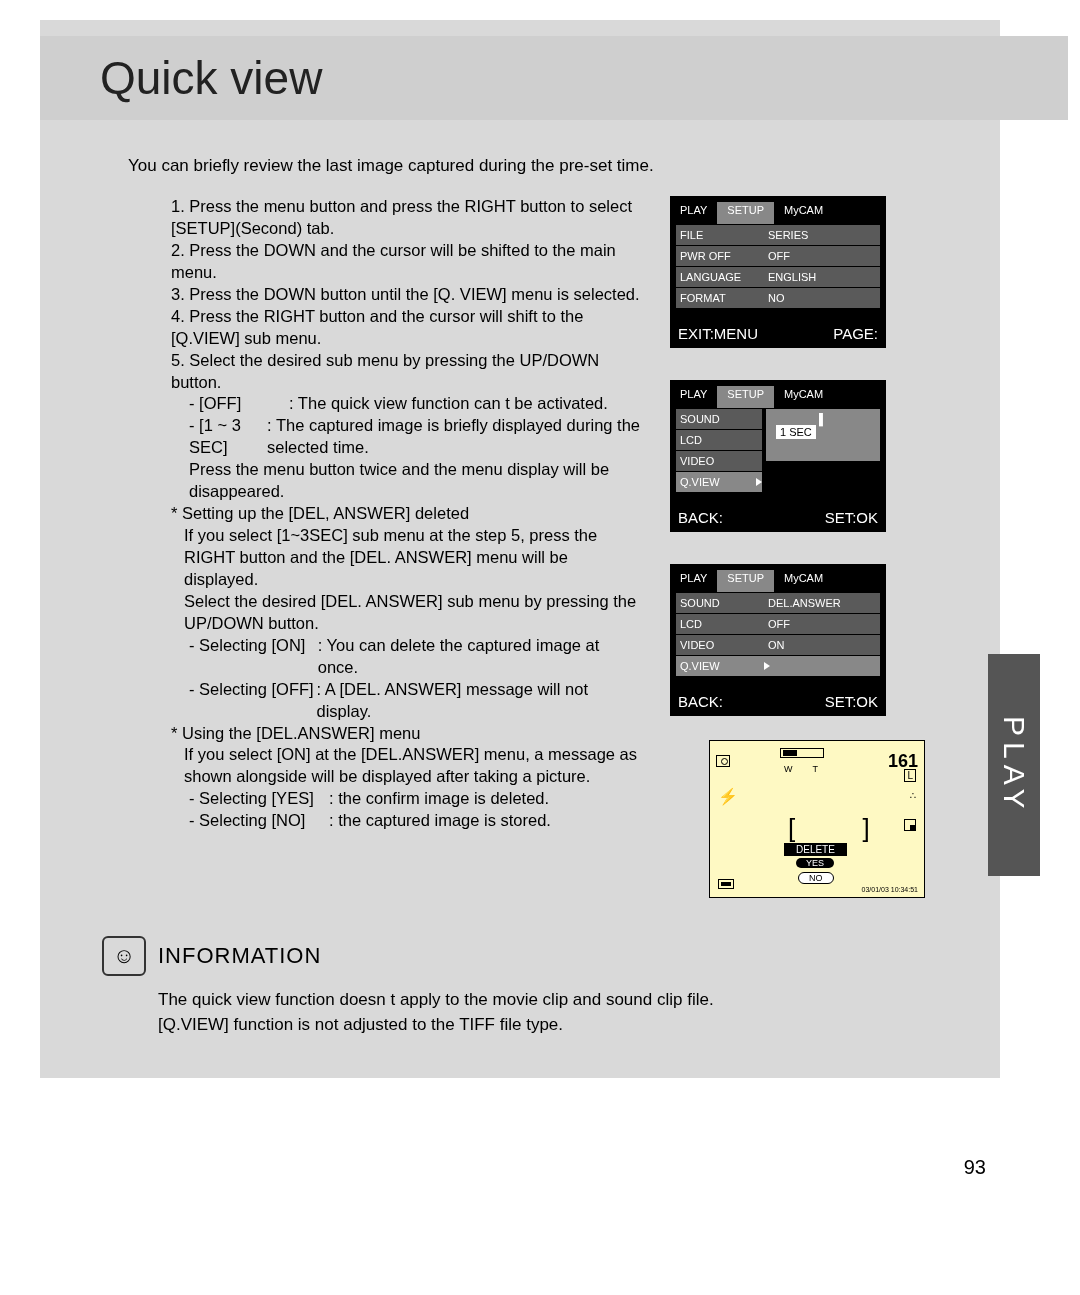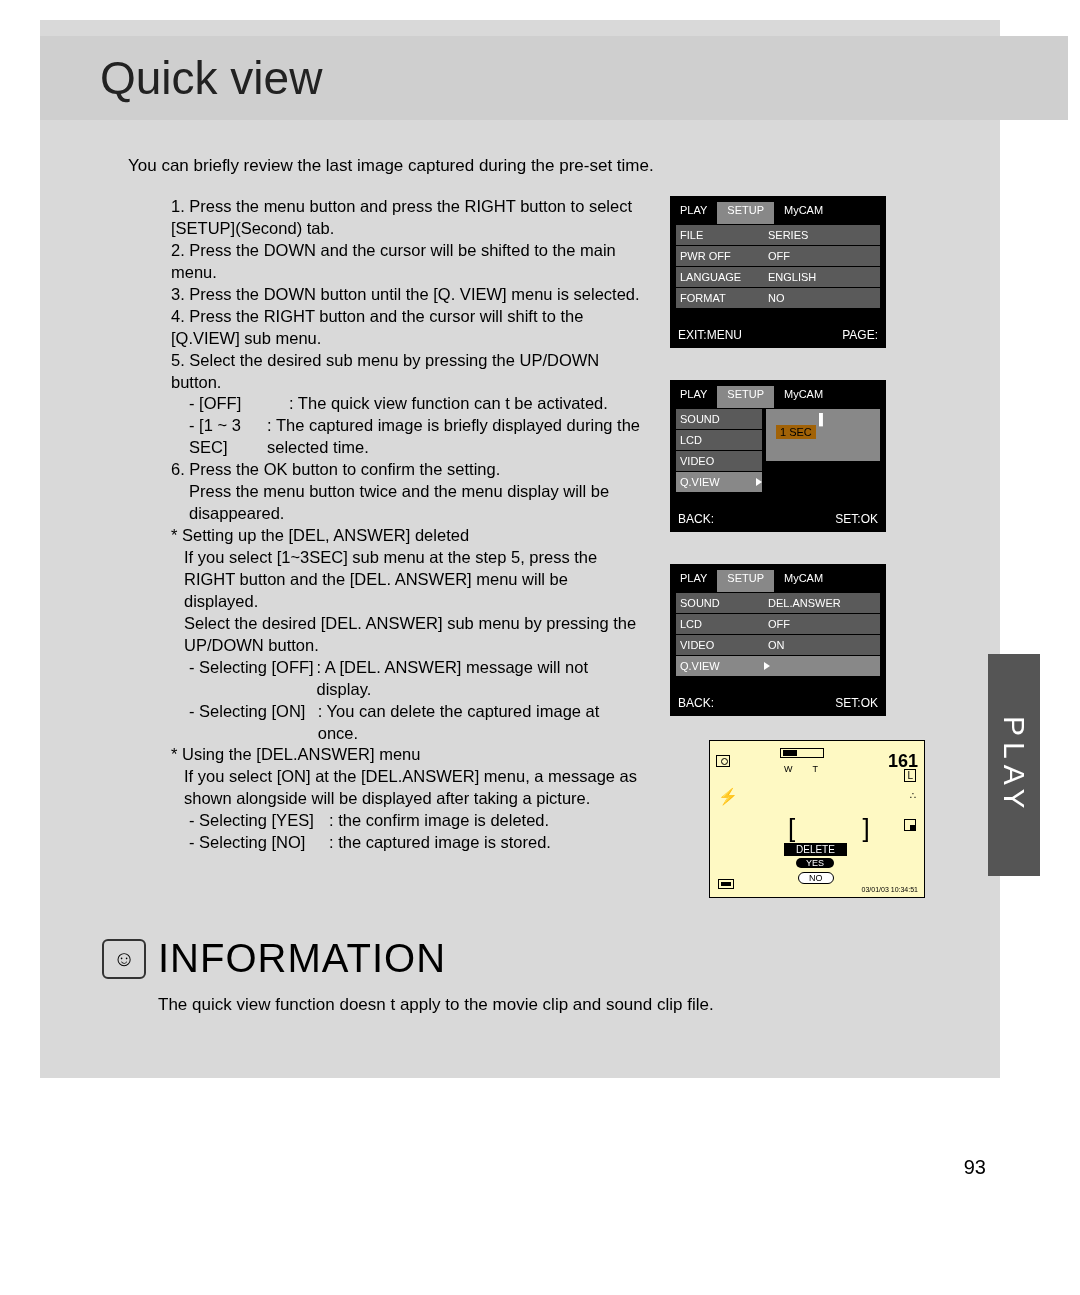--- a/index.html
+++ b/index.html
@@ -45,21 +45,21 @@
   }
   .info-area {
     position:absolute; left:102px; top:936px; width:820px;
   }
   .info-head { display:flex; align-items:center; gap:12px; }
   .info-icon {
     width:44px; height:40px; border:2px solid #333; border-radius:6px;
     display:flex; align-items:center; justify-content:center;
     font-size:22px;
   }
-  .info-head h2 { font-size:40px; font-weight:400; letter-spacing:1px;}
+  .info-head h2 { font-size:22px; font-weight:400; letter-spacing:1px;}
   .info-body { margin-top:12px; padding-left:56px; font-size:17px; line-height:1.45; }
   .page-num { position:absolute; right:94px; top:1156px; font-size:20px;text-align:center; }
 
   
   .lcd {
     position:absolute; background:#000; padding:6px 0 0 0;
     width:216px; font-size:12px; color:#fff;
   }
   .lcd1 { left:670px; top:196px; height:152px; }
   .lcd2 { left:670px; top:380px; height:152px; }
@@ -71,25 +71,25 @@
   .tabs .on { background:#888; }
   .menu-row {
     display:flex; height:20px; align-items:center;
     background:#5a5a5a; margin:1px 6px; font-size:11px;
   }
   .menu-row.sel { background:#888; }
   .menu-row .l { width:84px; padding-left:4px; }
   .menu-row .r { padding-left:8px; }
   .lcd-foot {
     display:flex; justify-content:space-between;
-    padding:4px 8px; font-size:12px; background:#000;
+    padding:4px 8px; font-size:15px; background:#000;
     position:absolute; bottom:2px; left:0; right:0;
   }
   .qv-val {
-    background:#a16207; color:#000; padding:1px 4px; font-size:11px;
+    background:#ffffff; color:#000; padding:1px 4px; font-size:11px;
     display:inline-block; margin-left:4px;
   }
   .slider-box {
     background:#888; margin:1px 6px 1px 98px; height:52px;
     padding:4px 6px; font-size:11px; position:relative;
   }
 
   
   .preview {
     position:absolute; left:670px; top:740px;
@@ -134,32 +134,31 @@
   <li>4. Press the RIGHT button and the cursor will shift to the [Q.VIEW] sub menu.</li>
   <li>5. Select the desired sub menu by pressing the UP/DOWN button.</li>
   <li class="sub">
       <span class="lbl">- [OFF]</span>
       <span>: The quick view function can t be activated.</span>
     </li>
   <li class="sub">
       <span class="lbl">- [1 ~ 3 SEC]</span>
       <span>: The captured image is briefly displayed during the selected time.</span>
     </li>
-  <li>6. Press the OK button to confirm the setting.</li>
   <li style="padding-left:18px">Press the menu button twice and the menu display will be disappeared.</li>
   <li class="note">* Setting up the [DEL, ANSWER] deleted</li>
   <li style="padding-left:13px">If you select [1~3SEC] sub menu at the step 5, press the RIGHT button and the [DEL. ANSWER] menu will be displayed.</li>
   <li style="padding-left:13px">Select the desired [DEL. ANSWER] sub menu by pressing the UP/DOWN button.</li>
   <li class="sub">
+      <span class="lbl" style="width:130px">- Selecting [ON]</span>
+      <span>: You can delete the captured image at once.</span>
+    </li>
+  <li class="sub">
       <span class="lbl" style="width:130px">- Selecting [OFF]</span>
       <span>: A [DEL. ANSWER] message will not display.</span>
-    </li>
-  <li class="sub">
-      <span class="lbl" style="width:130px">- Selecting [ON]</span>
-      <span>: You can delete the captured image at once.</span>
     </li>
   <li class="note">* Using the [DEL.ANSWER] menu</li>
   <li style="padding-left:13px">If you select [ON] at the [DEL.ANSWER] menu, a message as shown alongside will be displayed after taking a picture.</li>
   <li class="sub">
       <span class="lbl" style="width:140px">- Selecting [YES]</span>
       <span>: the confirm image is deleted.</span>
     </li>
   <li class="sub">
       <span class="lbl" style="width:140px">- Selecting [NO]</span>
       <span>: the captured image is stored.</span>
@@ -278,16 +277,17 @@
 
 <div class="side-tab">PLAY</div>
 
 <div class="info-area">
   <div class="info-head">
     <div class="info-icon">☺</div>
     <h2>INFORMATION</h2>
   </div>
   <div class="info-body">
     <div>The quick view function doesn t apply to the movie clip and sound clip file.</div>
+    <div>[Q.VIEW] function is not adjusted to the TIFF file type.</div>
   </div>
 </div>
 
 <div class="page-num">93</div>
 
 </body></html>

